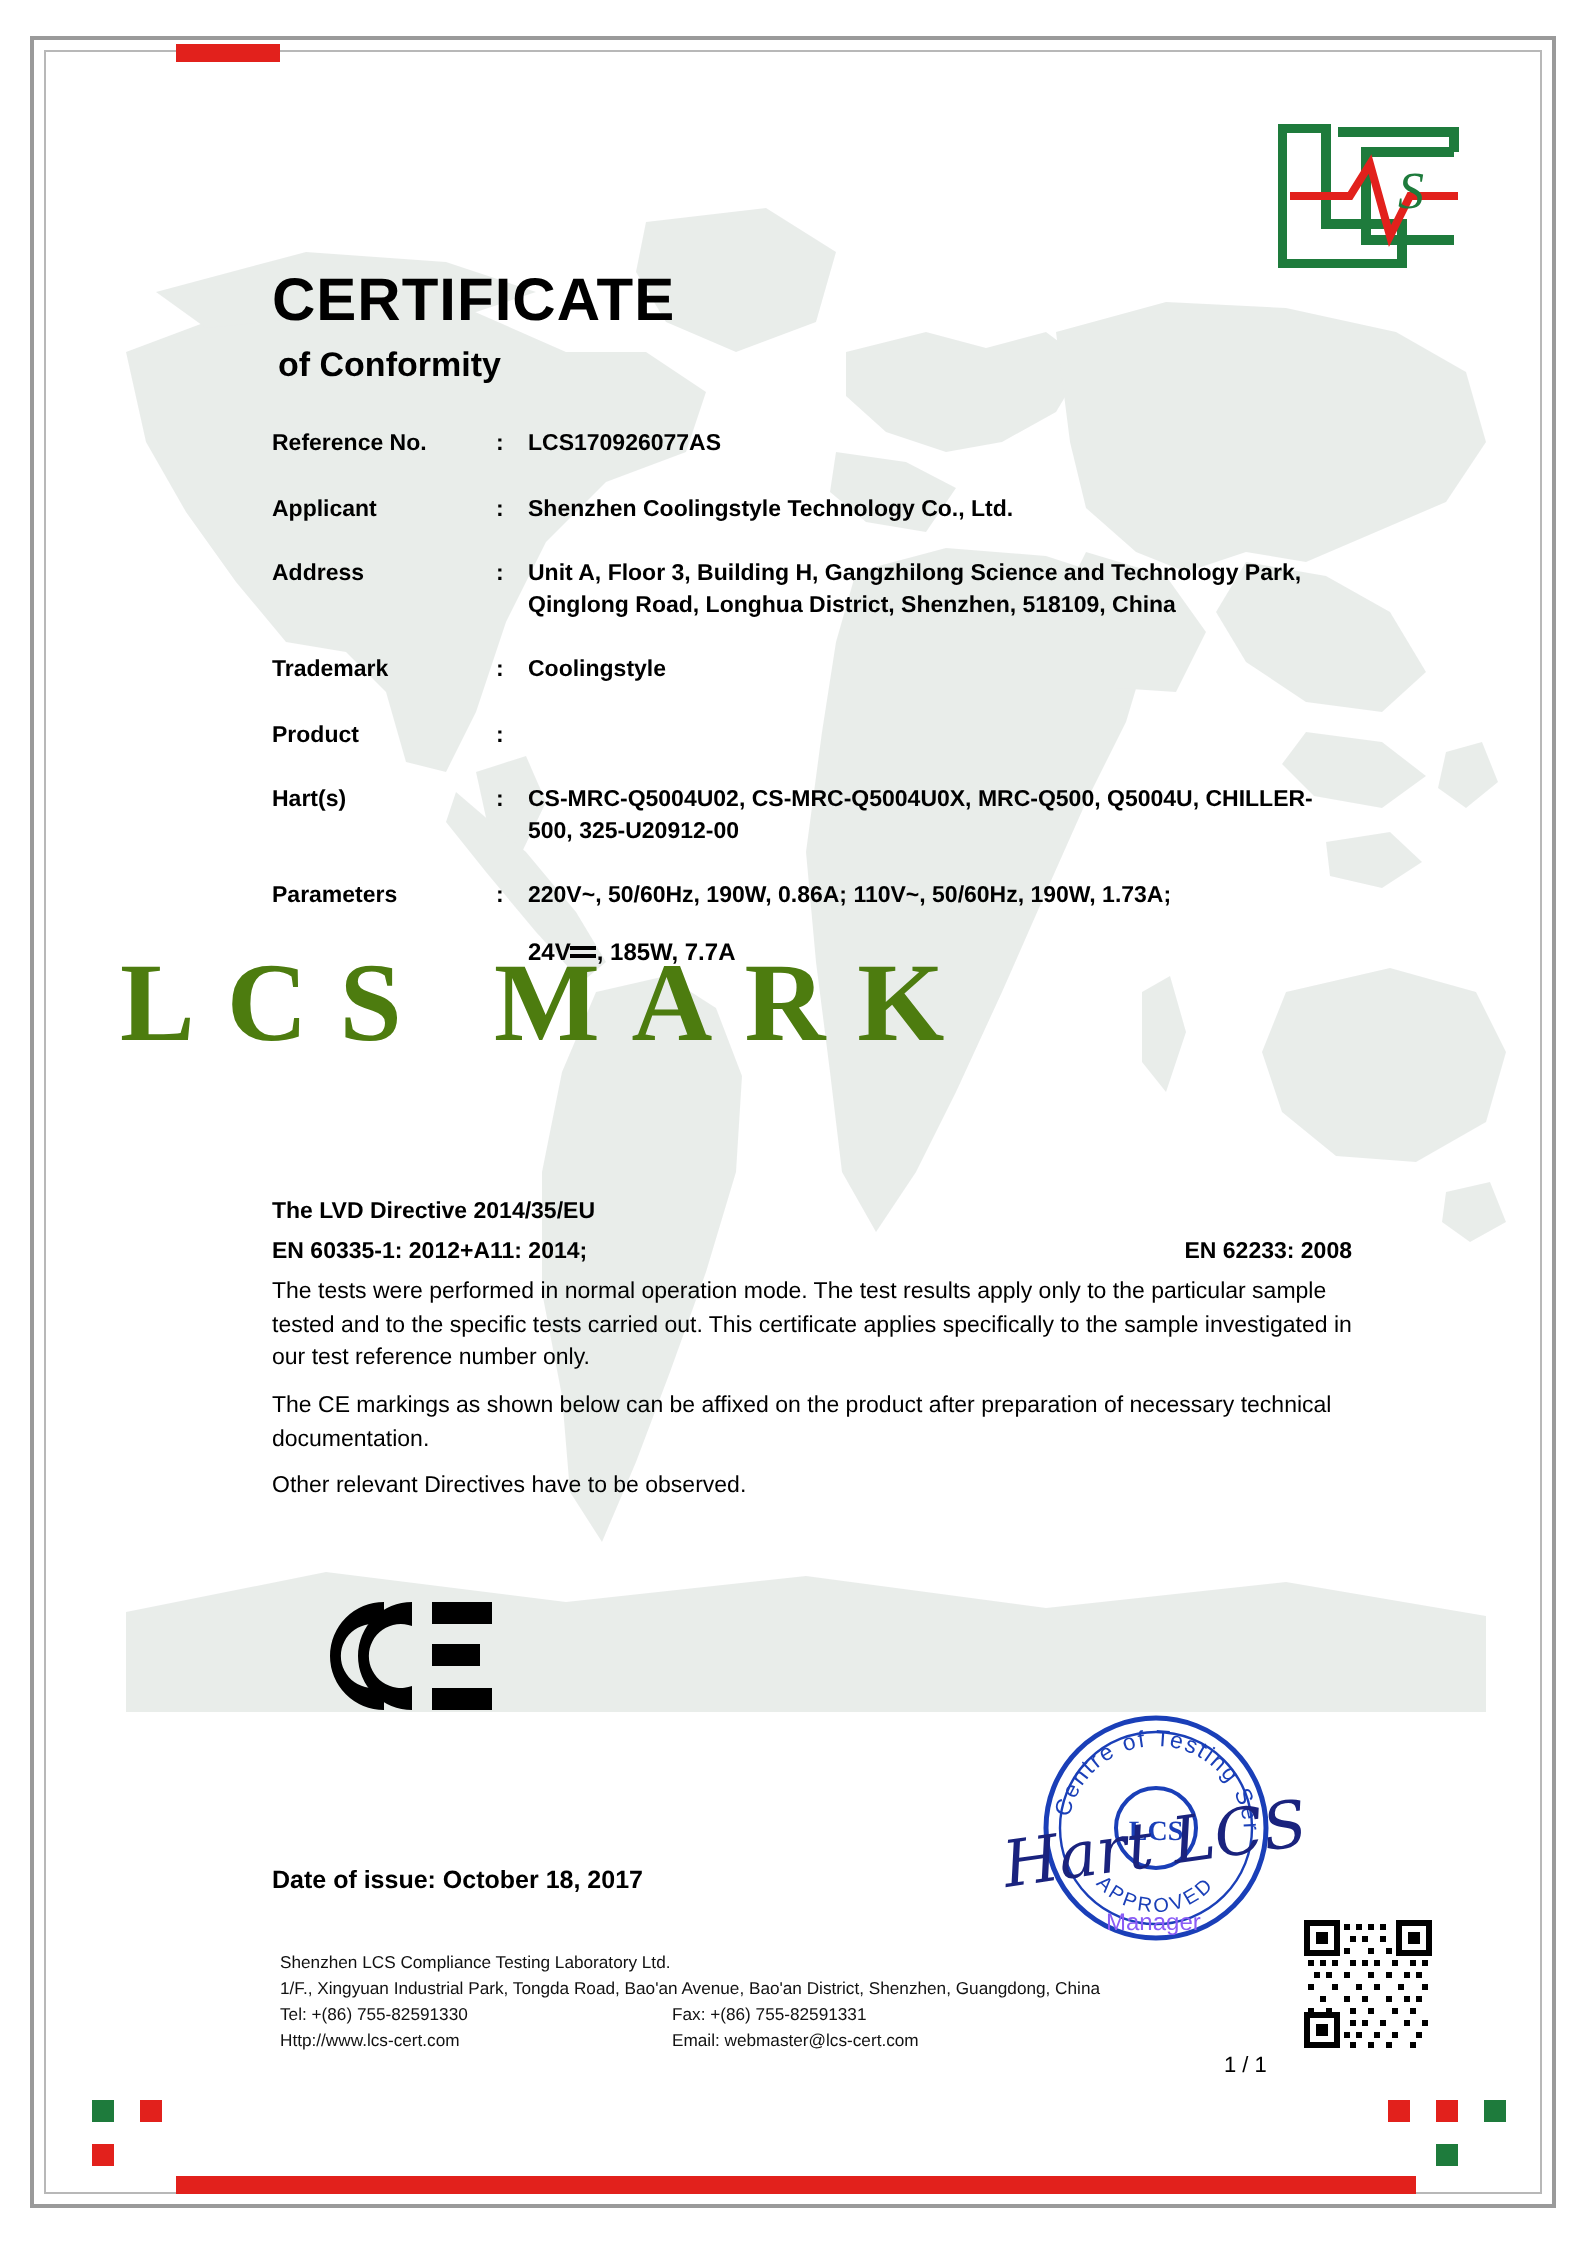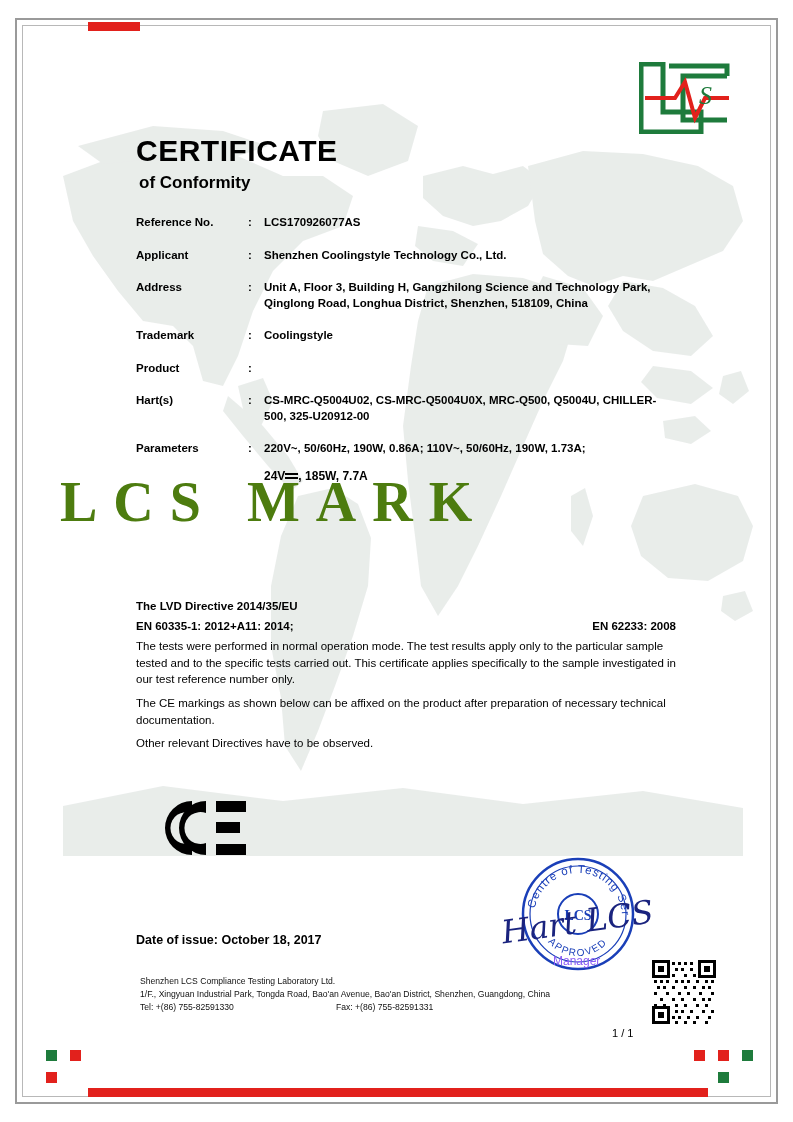--- a/index.html
+++ b/index.html
@@ -431,20 +431,24 @@
     </div>
 
     <div class="date-issue">Date of issue: October 18, 2017</div>
 
     <div class="footer">
       <div>Shenzhen LCS Compliance Testing Laboratory Ltd.</div>
       <div>1/F., Xingyuan Industrial Park, Tongda Road, Bao'an Avenue, Bao'an District, Shenzhen, Guangdong, China</div>
       <div class="footer-row">
         <div class="footer-col-a">Tel: +(86) 755-82591330</div>
         <div>Fax: +(86) 755-82591331</div>
+      </div>
+      <div class="footer-row">
+        <div class="footer-col-a">Http://www.lcs-cert.com</div>
+        <div>Email: webmaster@lcs-cert.com</div>
       </div>
     </div>
 
     <div class="page-num">1 / 1</div>
 
     <div class="qr">
       <svg width="68" height="68" viewBox="0 0 68 68" xmlns="http://www.w3.org/2000/svg">
         <rect width="68" height="68" fill="#ffffff"></rect>
         <g fill="#000000">
 

